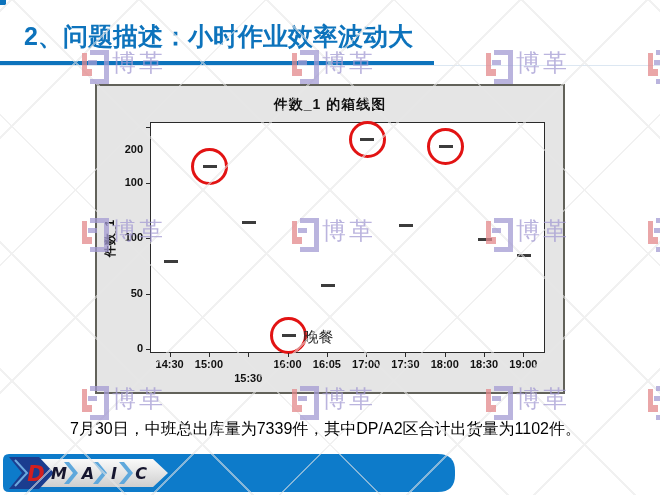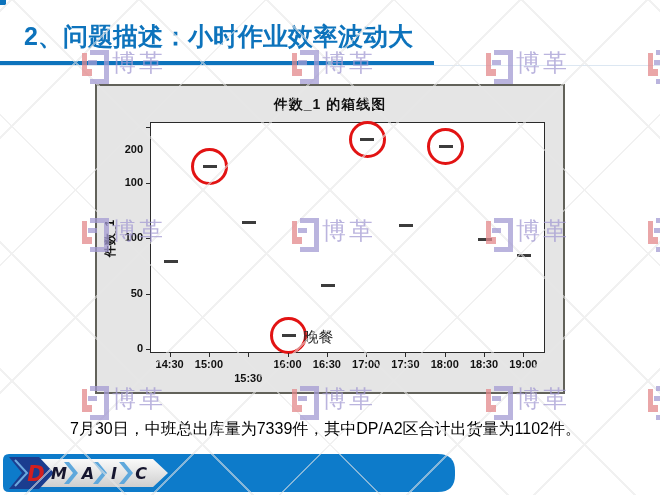--- a/index.html
+++ b/index.html
@@ -185,21 +185,21 @@
     <div class="y-tick-mark" style="left: 49px; top: 41px;"></div>
     <div class="x-tick-mark" style="left: 72.65px; top: 267px;"></div>
     <div class="x-tick-label" style="left: 52.65px; top: 272px;">14:30</div>
     <div class="x-tick-mark" style="left: 111.95px; top: 267px;"></div>
     <div class="x-tick-label" style="left: 91.95px; top: 272px;">15:00</div>
     <div class="x-tick-mark" style="left: 151.25px; top: 267px;"></div>
     <div class="x-tick-label" style="left: 131.25px; top: 272px; margin-top: 14px;">15:30</div>
     <div class="x-tick-mark" style="left: 190.55px; top: 267px;"></div>
     <div class="x-tick-label" style="left: 170.55px; top: 272px;">16:00</div>
     <div class="x-tick-mark" style="left: 229.85px; top: 267px;"></div>
-    <div class="x-tick-label" style="left: 209.85px; top: 272px;">16:30</div>
+    <div class="x-tick-label" style="left: 209.85px; top: 272px;">16:05</div>
     <div class="x-tick-mark" style="left: 269.15px; top: 267px;"></div>
     <div class="x-tick-label" style="left: 249.15px; top: 272px; text-align: center;">17:00</div>
     <div class="x-tick-mark" style="left: 308.45px; top: 267px;"></div>
     <div class="x-tick-label" style="left: 288.45px; top: 272px;">17:30</div>
     <div class="x-tick-mark" style="left: 347.75px; top: 267px;"></div>
     <div class="x-tick-label" style="left: 327.75px; top: 272px;">18:00</div>
     <div class="x-tick-mark" style="left: 387.05px; top: 267px;"></div>
     <div class="x-tick-label" style="left: 367.05px; top: 272px;">18:30</div>
     <div class="x-tick-mark" style="left: 426.35px; top: 267px;"></div>
     <div class="x-tick-label" style="left: 406.35px; top: 272px;">19:00</div>

